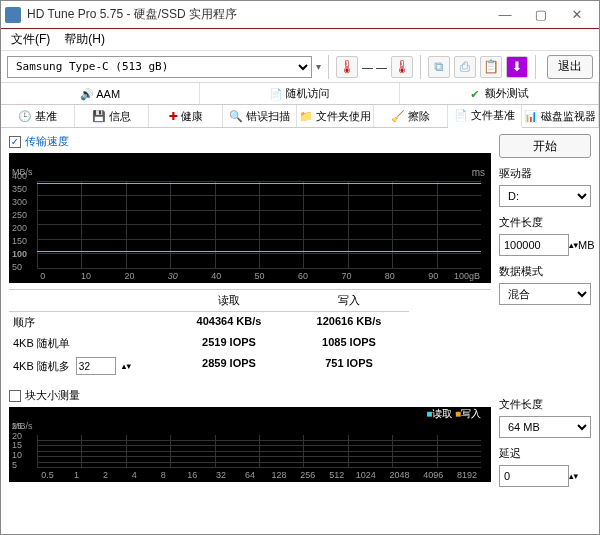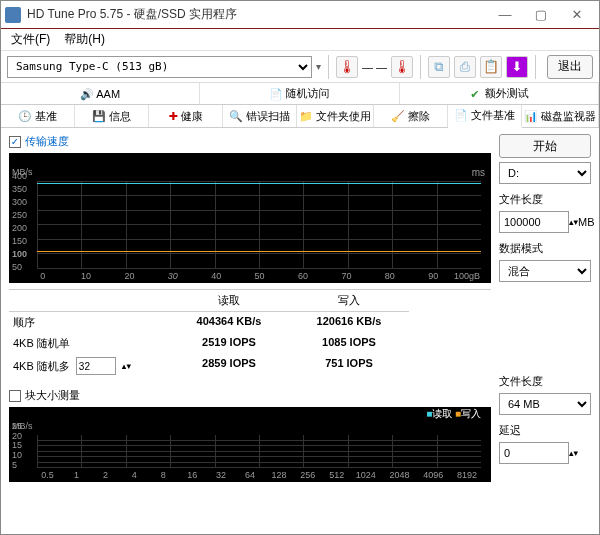--- a/index.html
+++ b/index.html
@@ -234,20 +234,21 @@
         <span class="x-label" style="left:68%;">512</span>
         <span class="x-label" style="left:74%;">1024</span>
         <span class="x-label" style="left:81%;">2048</span>
         <span class="x-label" style="left:88%;">4096</span>
         <span class="x-label" style="left:95%;">8192</span>
       </div>
     </div>
 
     <div class="right-col">
       <button class="btn">开始</button>
+      <div class="lbl">驱动器</div>
       <select class="sel"><option>D:</option></select>
       <div class="lbl">文件长度</div>
       <div class="row">
         <input class="sel short" value="100000" style="">
         <span style="font-size:9px;">▴▾</span>
         <span>MB</span>
       </div>
       <div class="lbl">数据模式</div>
       <select class="sel"><option>混合</option></select>
 

